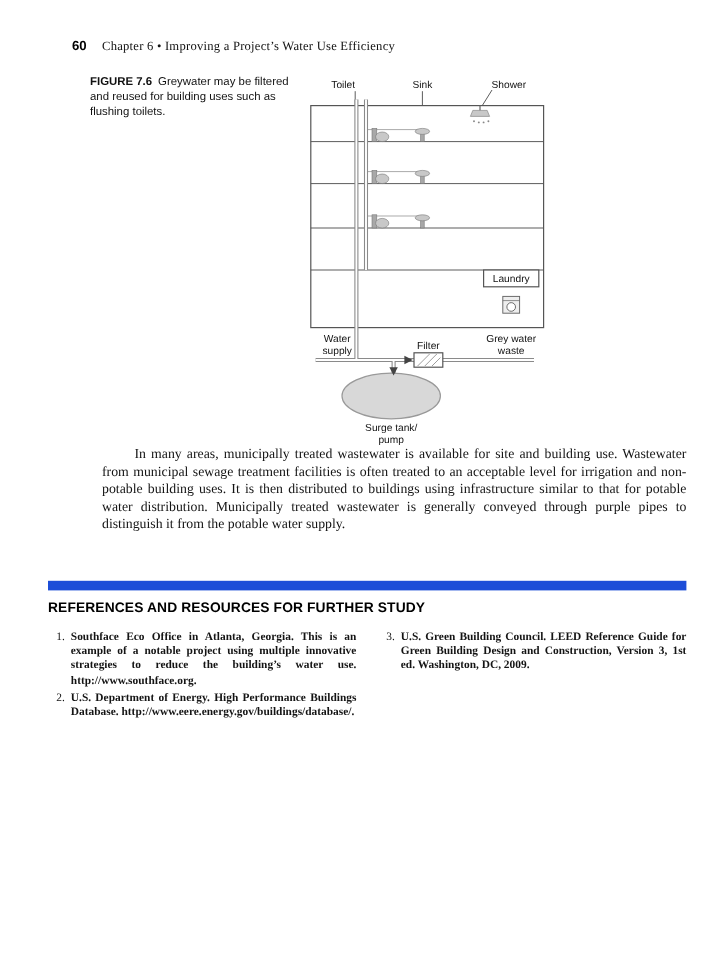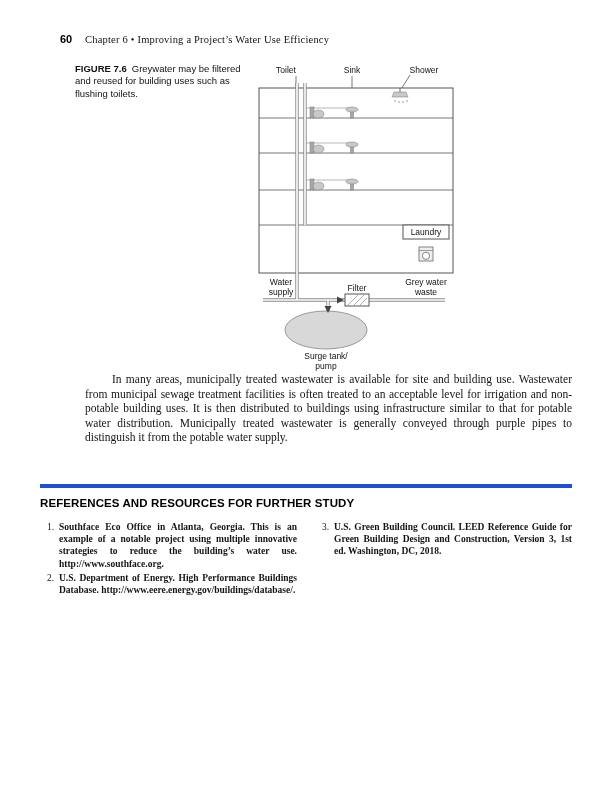--- a/index.html
+++ b/index.html
@@ -26,21 +26,21 @@
   .fixfill { fill:#c8c8c8; stroke:#777; stroke-width:.5; }
   .fixdark { fill:#a8a8a8; stroke:#777; stroke-width:.5; }
   .hatch { stroke:#777; stroke-width:.6; }
   .arrow { fill:#444; }
   
   .body-par {
     position:absolute; left:85px; top:372px; width:487px;
     font-size:11.5px; line-height:14.6px; text-align:justify; text-indent:27px; color:#141414;
   }
   
-  .refs { position:absolute; left:40px; top:484px; width:532px; border-top:4px solid #1d4ed8; }
+  .refs { position:absolute; left:40px; top:484px; width:532px; border-top:8px solid #1d4ed8; }
   .refs-heading {
     margin-top:9px; font-family:"Liberation Sans", sans-serif; font-weight:bold;
     font-size:11.5px; letter-spacing:.1px; color:#000;
   }
   .refs-cols { margin-top:12px; display:flex; gap:18px; }
   .refs-col { flex:1; }
   .ref-item { display:flex; font-size:9.5px; line-height:12.2px; margin-bottom:2px; color:#141414; }
   .ref-num { flex:none; width:14px; text-align:right; margin-right:5px; }
   .ref-text { flex:1; text-align:justify;font-weight:bold; }
 </style>
@@ -144,19 +144,19 @@
           <span class="ref-text">Southface Eco Office in Atlanta, Georgia. This is an example of a notable project using multiple innovative strategies to reduce the building’s water use. http://www.southface.org.</span>
         </div>
         <div class="ref-item">
           <span class="ref-num">2.</span>
           <span class="ref-text">U.S. Department of Energy. High Performance Buildings Database. http://www.eere.energy.gov/buildings/database/.</span>
         </div>
       </div>
       <div class="refs-col">
         <div class="ref-item">
           <span class="ref-num">3.</span>
-          <span class="ref-text">U.S. Green Building Council. LEED Reference Guide for Green Building Design and Construction, Version 3, 1st ed. Washington, DC, 2018.</span>
+          <span class="ref-text">U.S. Green Building Council. LEED Reference Guide for Green Building Design and Construction, Version 3, 1st ed. Washington, DC, 2009.</span>
         </div>
       </div>
     </div>
   </section>
 
 </div>
 
 </body></html>

